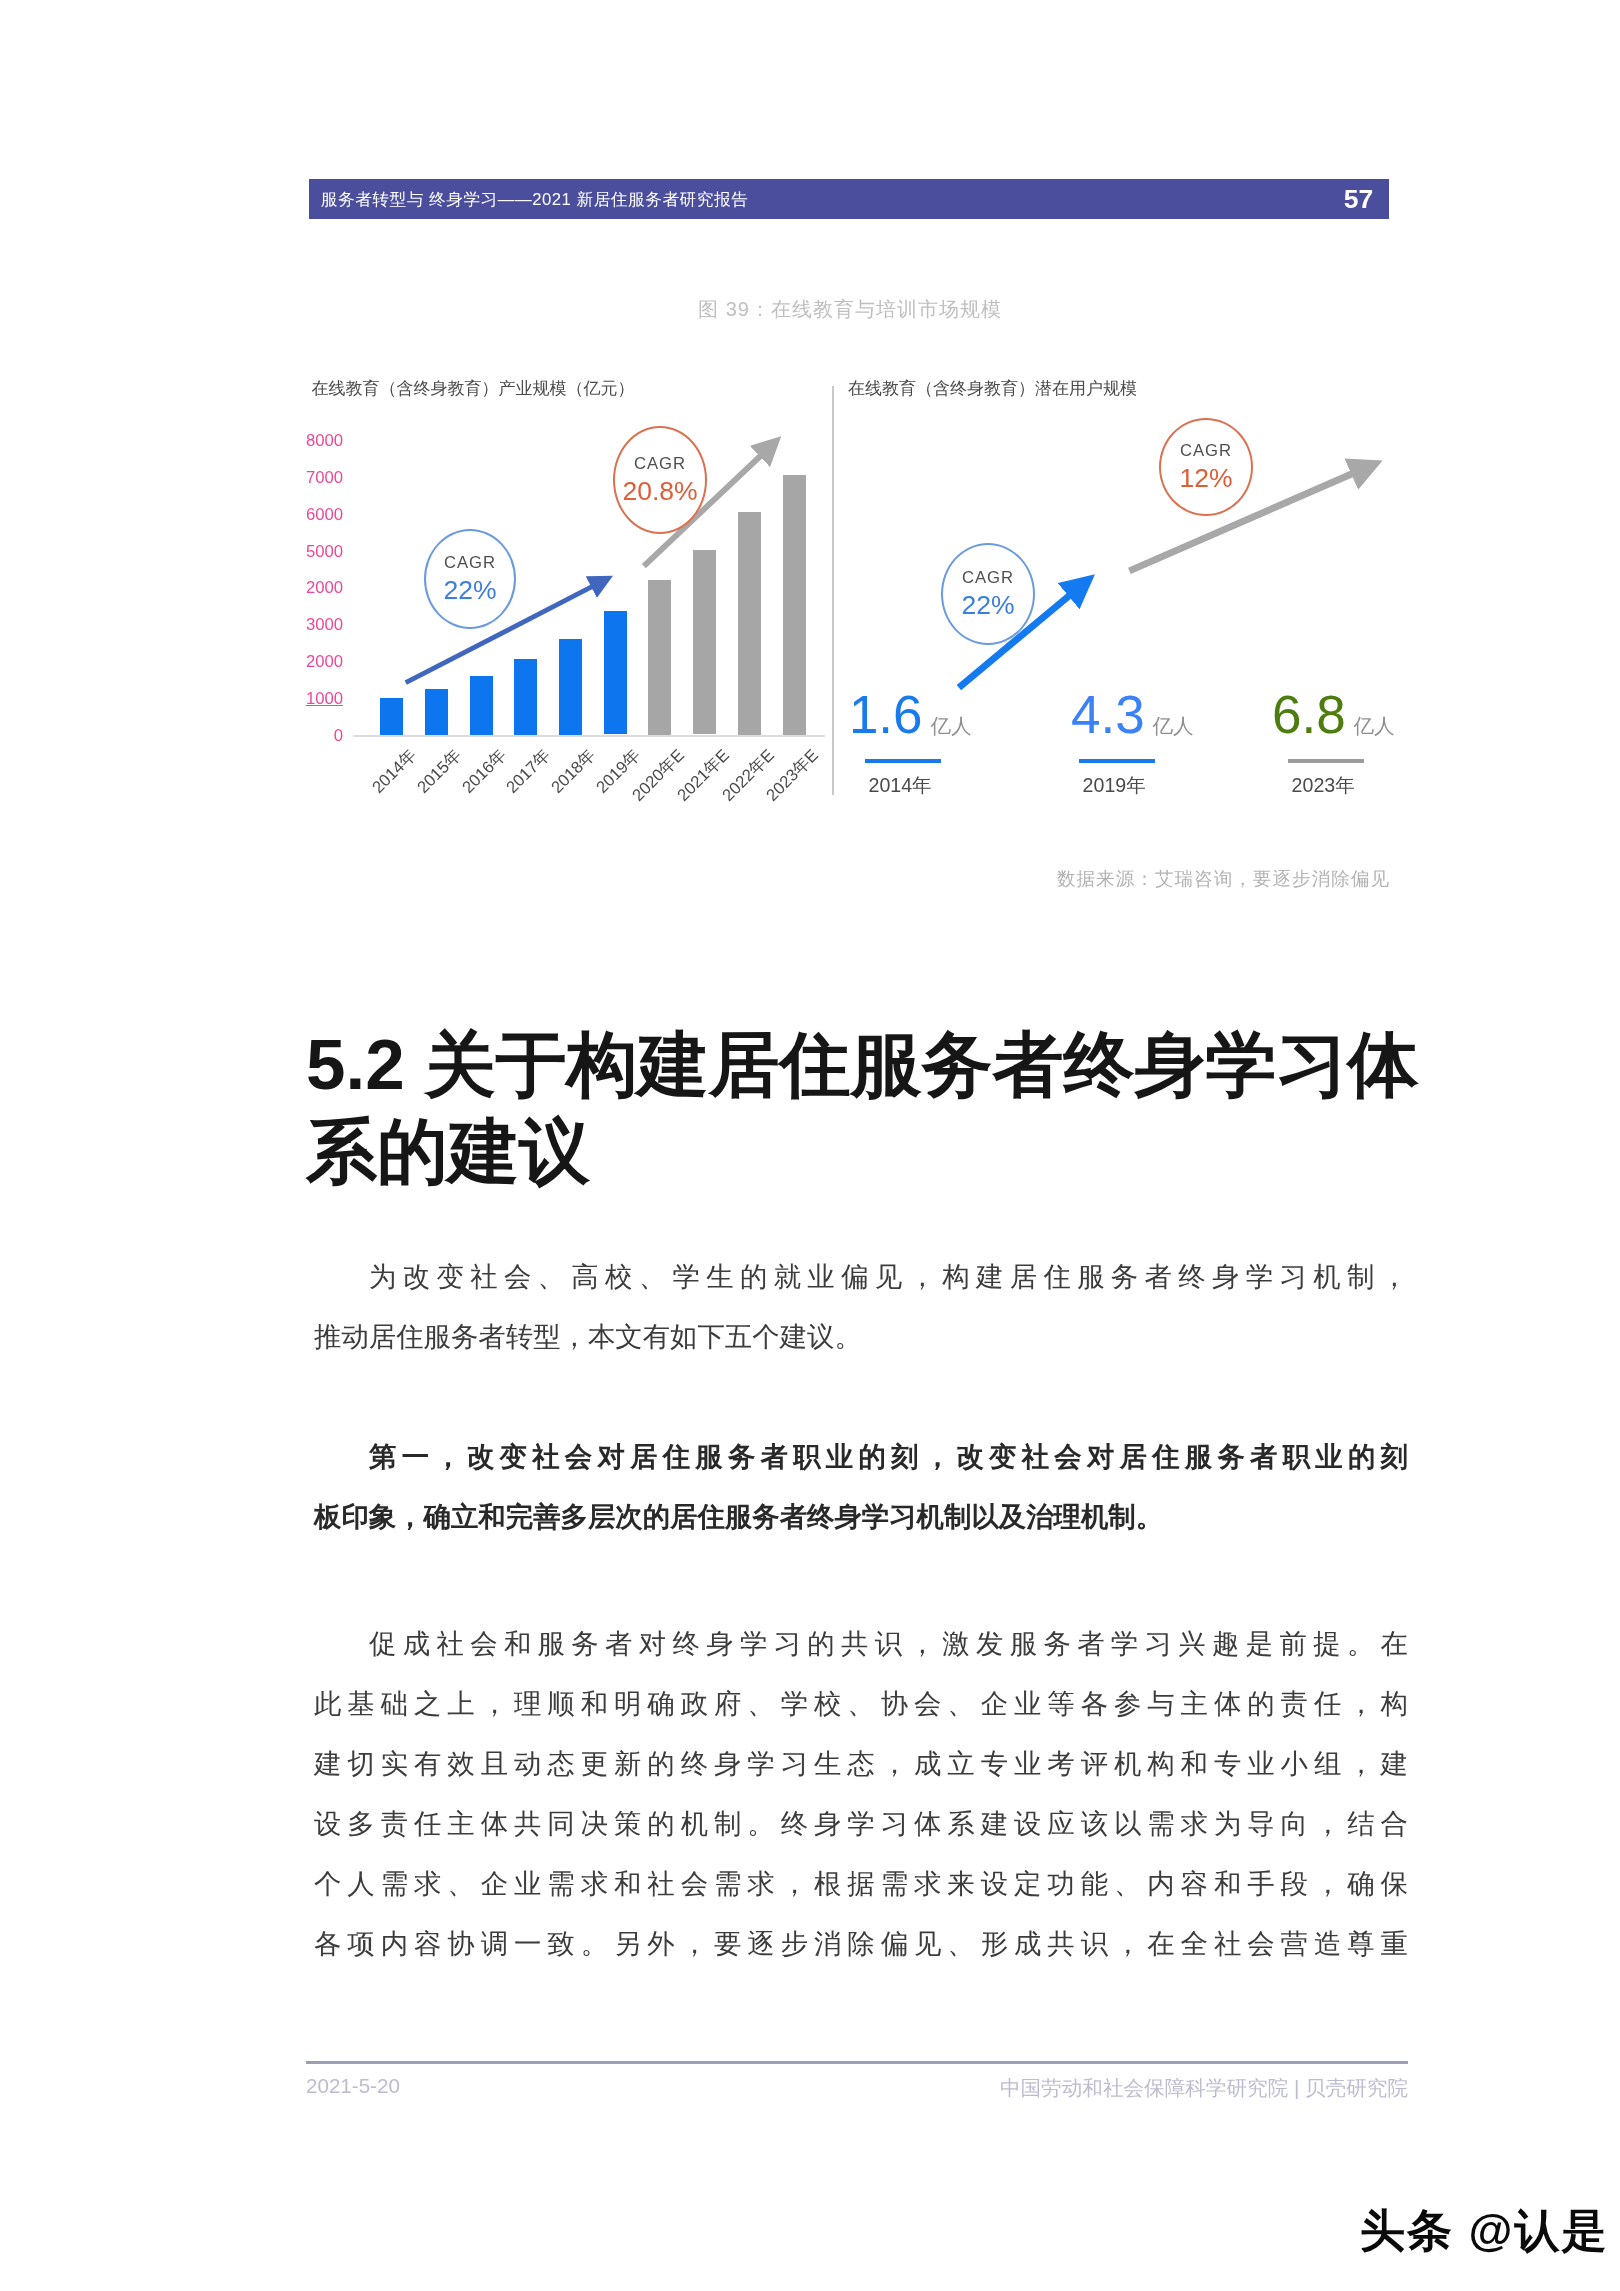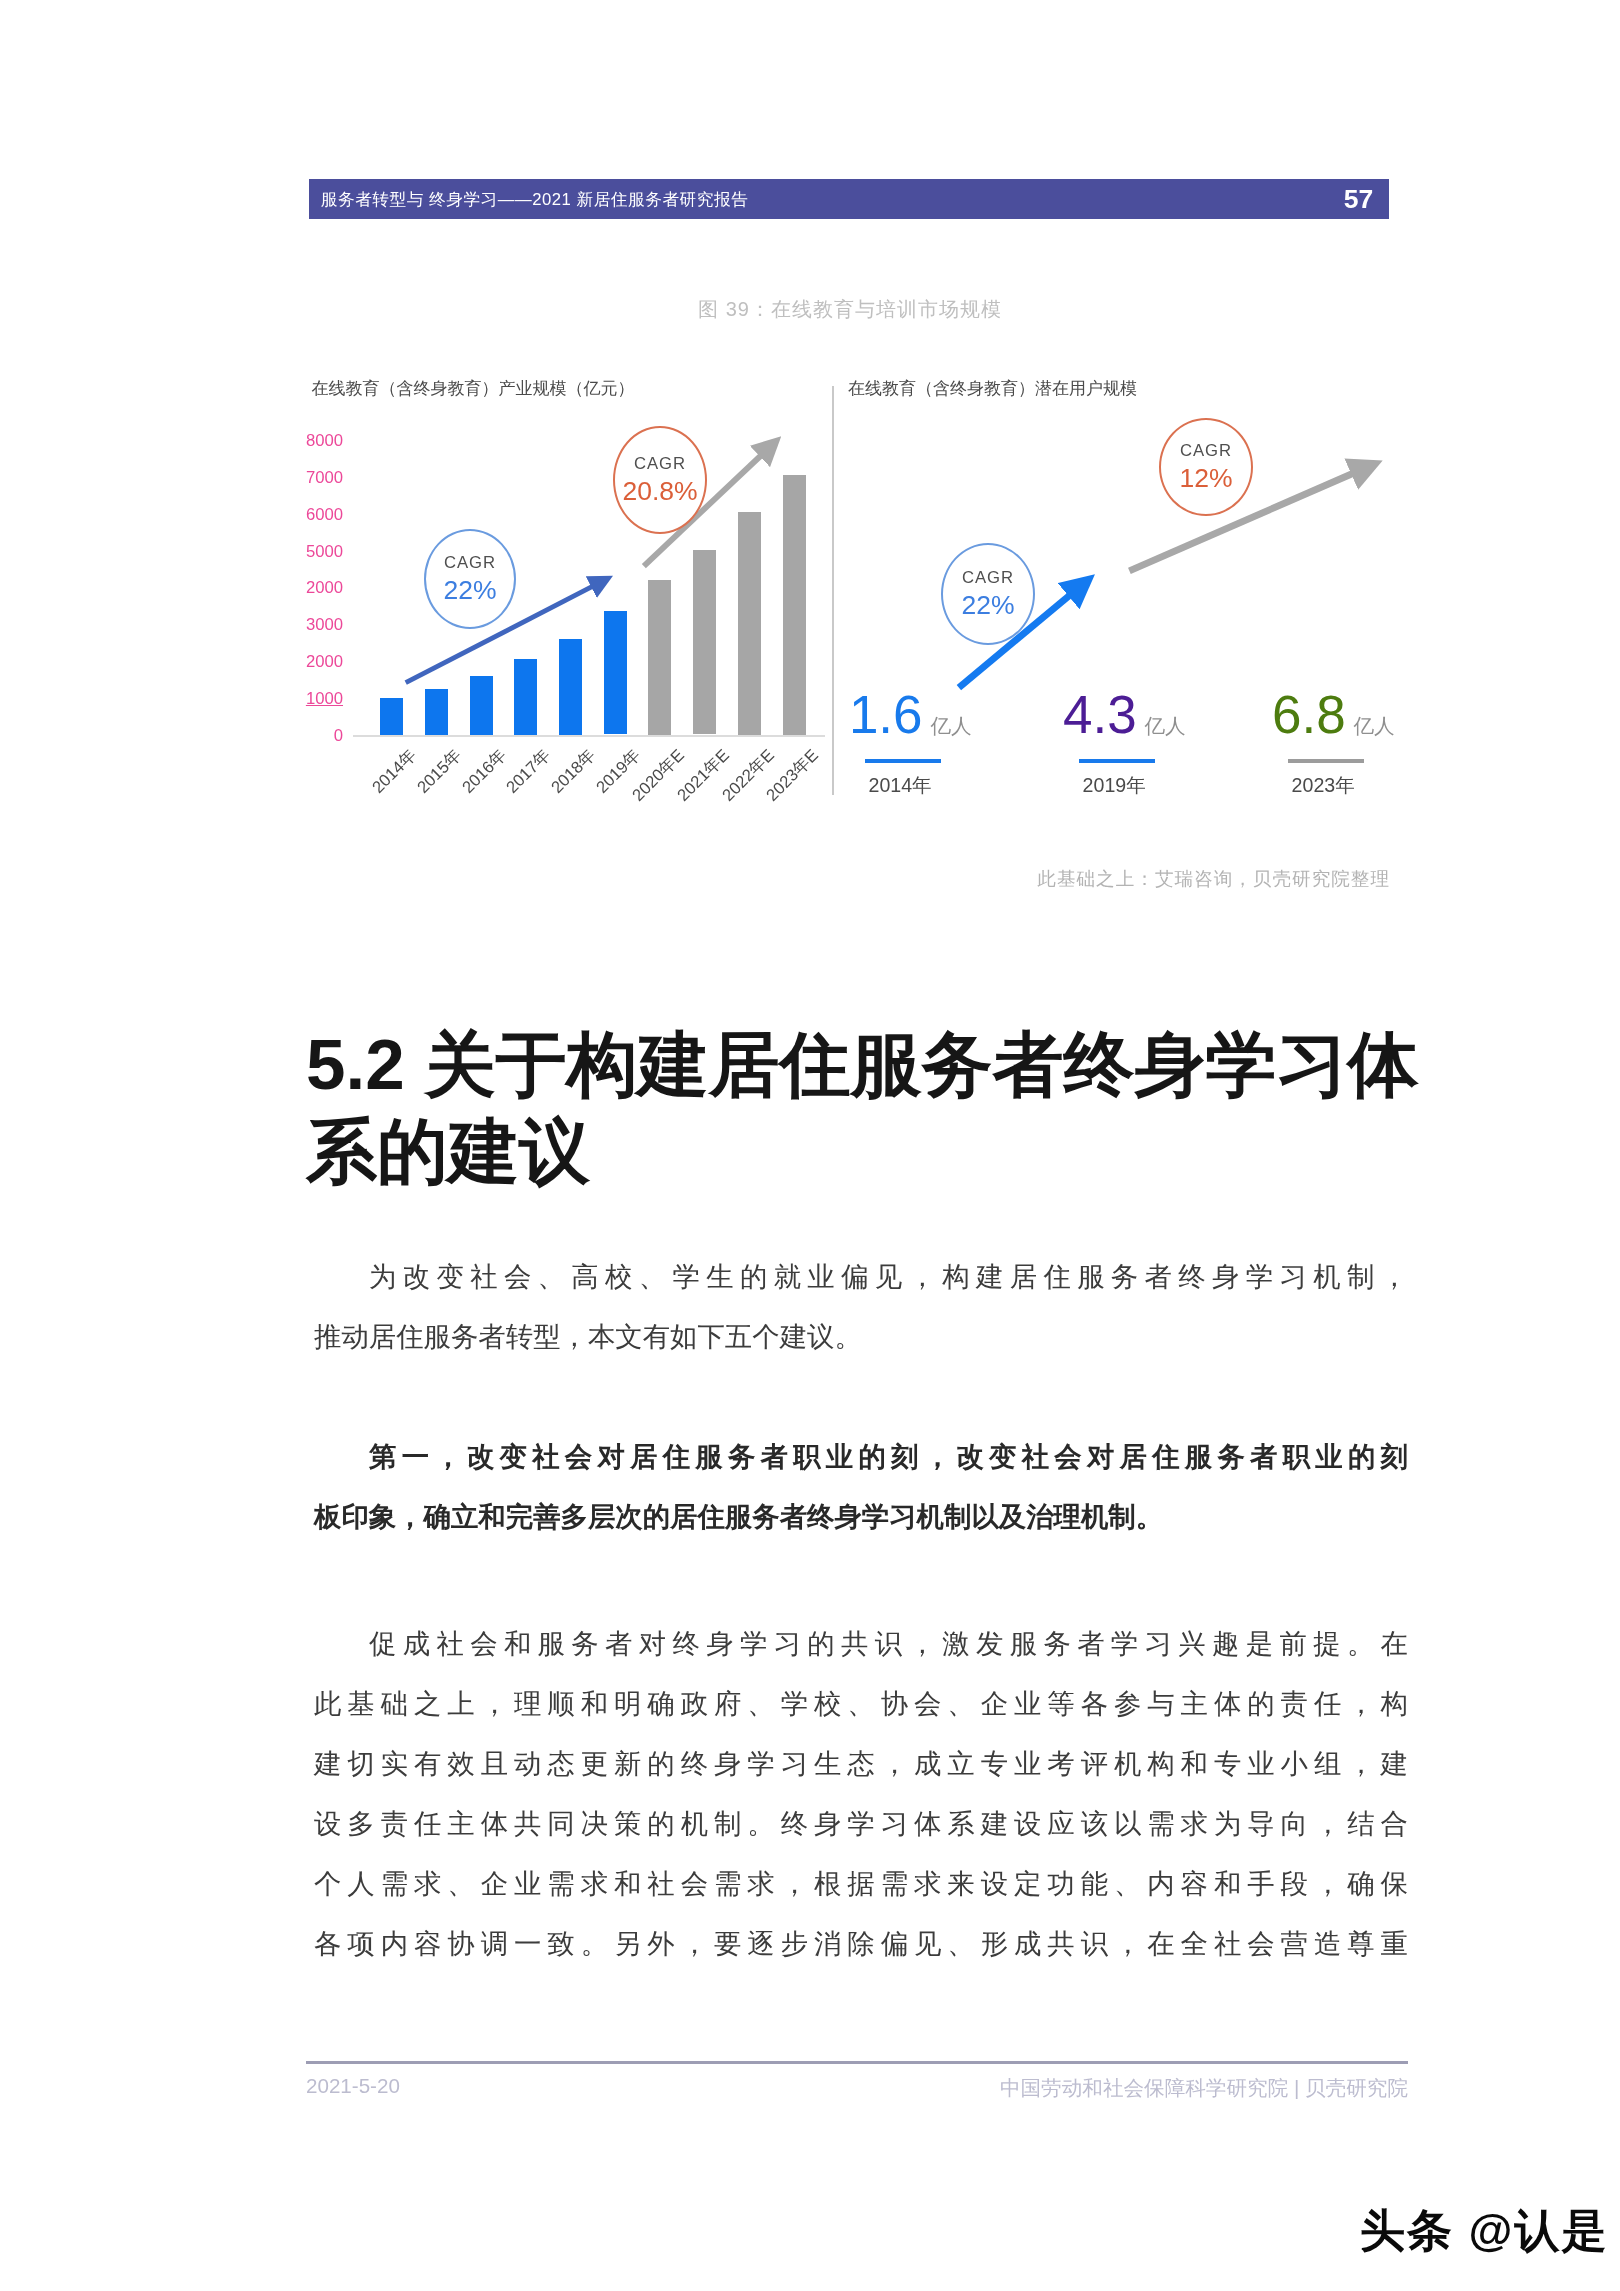--- a/index.html
+++ b/index.html
@@ -171,32 +171,32 @@
     </div>
   </div>
 
   <div class="abs" id="stats-row">
       <div class="stat-block" style="left: 5.9px;">
         <div><span class="stat-num" style="color: rgb(24, 122, 236);">1.6</span><span class="stat-unit">亿人</span></div>
         <div class="stat-line" style="background: rgb(24, 122, 236);"></div>
         <div class="stat-year">2014年</div>
       </div>
       <div class="stat-block" style="left: 220px;">
-        <div><span class="stat-num" style="color: #4c1d95;">4.3</span><span class="stat-unit">亿人</span></div>
+        <div><span class="stat-num" style="color: #3b82f6; margin-left: 8px;">4.3</span><span class="stat-unit">亿人</span></div>
         <div class="stat-line" style="background: rgb(24, 122, 236);"></div>
         <div class="stat-year">2019年</div>
       </div>
       <div class="stat-block" style="left: 429px;">
         <div><span class="stat-num" style="color: #4d7c0f;">6.8</span><span class="stat-unit">亿人</span></div>
         <div class="stat-line" style="background: rgb(156, 156, 156);"></div>
         <div class="stat-year">2023年</div>
       </div>
     </div>
 
-  <div class="abs" id="source-note">此基础之上：艾瑞咨询，贝壳研究院整理</div>
+  <div class="abs" id="source-note">数据来源：艾瑞咨询，要逐步消除偏见</div>
 
   <div class="abs" id="section-heading">
     <div>5.2 关于构建居住服务者终身学习体</div>
     <div>系的建议</div>
   </div>
 
   <div class="para" id="paragraph-1">
     <div class="para-line indent">为改变社会、高校、学生的就业偏见，构建居住服务者终身学习机制，</div>
     <div class="para-line no-stretch">推动居住服务者转型，本文有如下五个建议。</div>
   </div>

